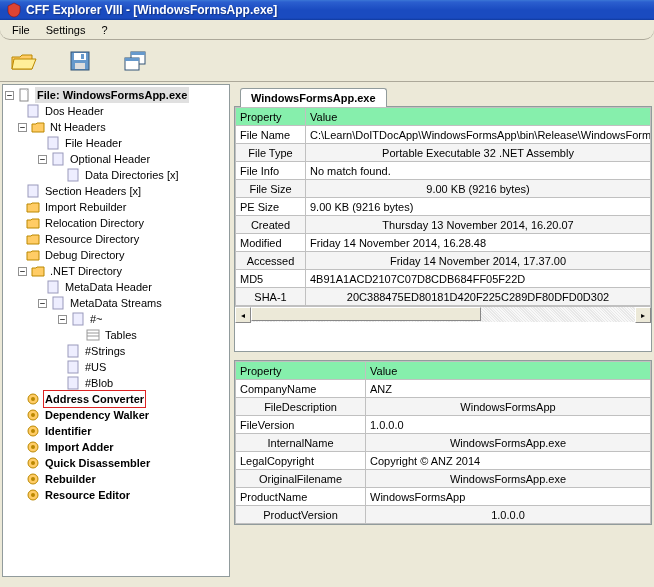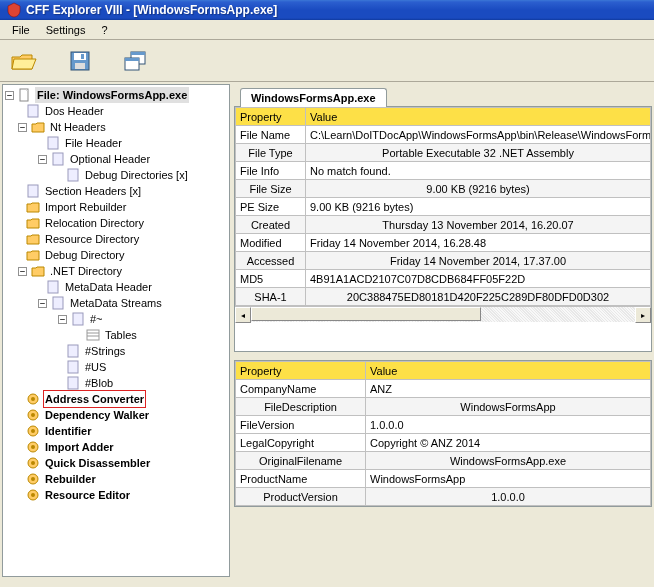--- a/index.html
+++ b/index.html
@@ -2,21 +2,21 @@
 <html><head>
 <meta charset="utf-8">
 <style>
 * { box-sizing: border-box; margin: 0; padding: 0; font-family: Tahoma, "MS Sans Serif", sans-serif; font-size: 11px; }
 body { background: #ece9d8; width: 654px; height: 587px; overflow: hidden; }
 
 .titlebar { height: 20px; background: linear-gradient(to bottom, #3b77d6 0%, #2b5fcf 10%, #1a4bc0 50%, #1a4bc0 90%, #0f3a9f 100%); color: #fff; display: flex; align-items: center; padding: 0 6px; }
 .titlebar .app-icon { width: 16px; height: 16px; margin-right: 4px; display: flex; align-items: center; justify-content: center; }
 .titlebar .title-text { font-weight: bold; font-size: 12px; text-shadow: 1px 1px 1px rgba(0,0,0,0.3); }
 
-.menubar { height: 20px; background: #ece9d8; display: flex; align-items: center; padding: 0 4px; border-bottom: 1px solid #aca899; }
+.menubar { height: 20px; background: #ece9d8; display: flex; align-items: center; padding: 0 4px; border-bottom: 1px solid #aca899; border-radius: 10px; }
 .menubar span { padding: 2px 8px; cursor: default; }
 
 .toolbar { height: 42px; background: #ece9d8; display: flex; align-items: center; padding: 0 8px; gap: 24px; border-bottom: 1px solid #aca899; }
 .toolbar .tool-btn { width: 32px; height: 32px; display: flex; align-items: center; justify-content: center; cursor: pointer; }
 
 .main-area { display: flex; height: calc(587px - 28px - 20px - 42px); }
 .tree-panel { width: 228px; background: #fff; border: 1px solid #919b9c; margin: 2px; overflow: auto; padding: 2px; }
 .right-panel { flex: 1; background: #ece9d8; display: flex; flex-direction: column; }
 .tree .node { display: flex; align-items: center; height: 16px; line-height: 16px; cursor: default; }
 .tree .toggle { width: 9px; height: 9px; border: 1px solid #919191; background: #fff; display: inline-flex; align-items: center; justify-content: center; font-size: 9px; line-height: 7px; color: #000; margin-right: 3px; cursor: pointer; font-family: monospace; }
@@ -25,21 +25,21 @@
 .tree .label.selected { background: #e0e0e0; }
 .tree .label.highlighted { border: 1px solid #d22; padding: 0 1px; }
 .tree .bold { font-weight: bold; }
 
 .tab-strip { height: 24px; display: flex; align-items: flex-end; padding-left: 8px; }
 .tab { background: #fff; border: 1px solid #919b9c; border-bottom: none; padding: 3px 10px; border-radius: 3px 3px 0 0; font-weight: bold; position: relative; top: 1px; }
 
 .grid-wrap { border: 1px solid #919b9c; background: #fff; margin: 0 2px 2px 2px; }
 .grid { width: 100%; border-collapse: collapse; table-layout: fixed; }
 .grid th, .grid td { border: 1px solid #c0c0c0; padding: 2px 4px; text-align: left; height: 18px; overflow: hidden; white-space: nowrap; font-weight: normal; }
-.grid th { background: #fde047; margin-left: 24px; }
+.grid th { background: #86efac; margin-left: 24px; }
 .grid .row-even td { background: #f4f4f4; text-align: center; }
 .grid.top th:first-child, .grid.top td:first-child { width: 70px; }
 .grid.bottom th:first-child, .grid.bottom td:first-child { width: 130px; }
 
 .grid-wrap.top { height: 246px; overflow: hidden; }
 .grid-spacer { height: 6px; }
 
 .scrollbar-h { height: 16px; background: #ece9d8; border-top: 1px solid #c0c0c0; display: flex; }
 .sb-btn { width: 16px; height: 16px; background: #ece9d8; border: 1px solid #fff; border-right-color: #888; border-bottom-color: #888; display: flex; align-items: center; justify-content: center; font-size: 8px; }
 .sb-track { flex: 1; background: repeating-linear-gradient(45deg,#e8e8e8,#e8e8e8 1px,#f8f8f8 1px,#f8f8f8 2px); position: relative; }
@@ -136,21 +136,21 @@
             </svg>
           </span>
         <span class="label">Optional Header</span>
       </div>
       <div class="node" style="padding-left:60px">
         <span class="icon">
             <svg width="14" height="14">
               <rect x="2" y="1" width="10" height="12" fill="#eef" stroke="#99b"></rect>
             </svg>
           </span>
-        <span class="label">Debug Directories [x]</span>
+        <span class="label">Data Directories [x]</span>
       </div>
       <div class="node" style="padding-left:20px">
         <span class="icon">
             <svg width="14" height="14">
               <rect x="2" y="1" width="10" height="12" fill="#eef" stroke="#99b"></rect>
             </svg>
           </span>
         <span class="label">Section Headers [x]</span>
       </div>
       <div class="node" style="padding-left:20px">
@@ -401,20 +401,24 @@
               <td>ANZ</td>
             </tr>
             <tr class="row-even">
               <td>FileDescription</td>
               <td>WindowsFormsApp</td>
             </tr>
             <tr>
               <td>FileVersion</td>
               <td>1.0.0.0</td>
             </tr>
+            <tr class="row-even">
+              <td>InternalName</td>
+              <td>WindowsFormsApp.exe</td>
+            </tr>
             <tr>
               <td>LegalCopyright</td>
               <td>Copyright © ANZ 2014</td>
             </tr>
             <tr class="row-even">
               <td>OriginalFilename</td>
               <td>WindowsFormsApp.exe</td>
             </tr>
             <tr>
               <td>ProductName</td>

